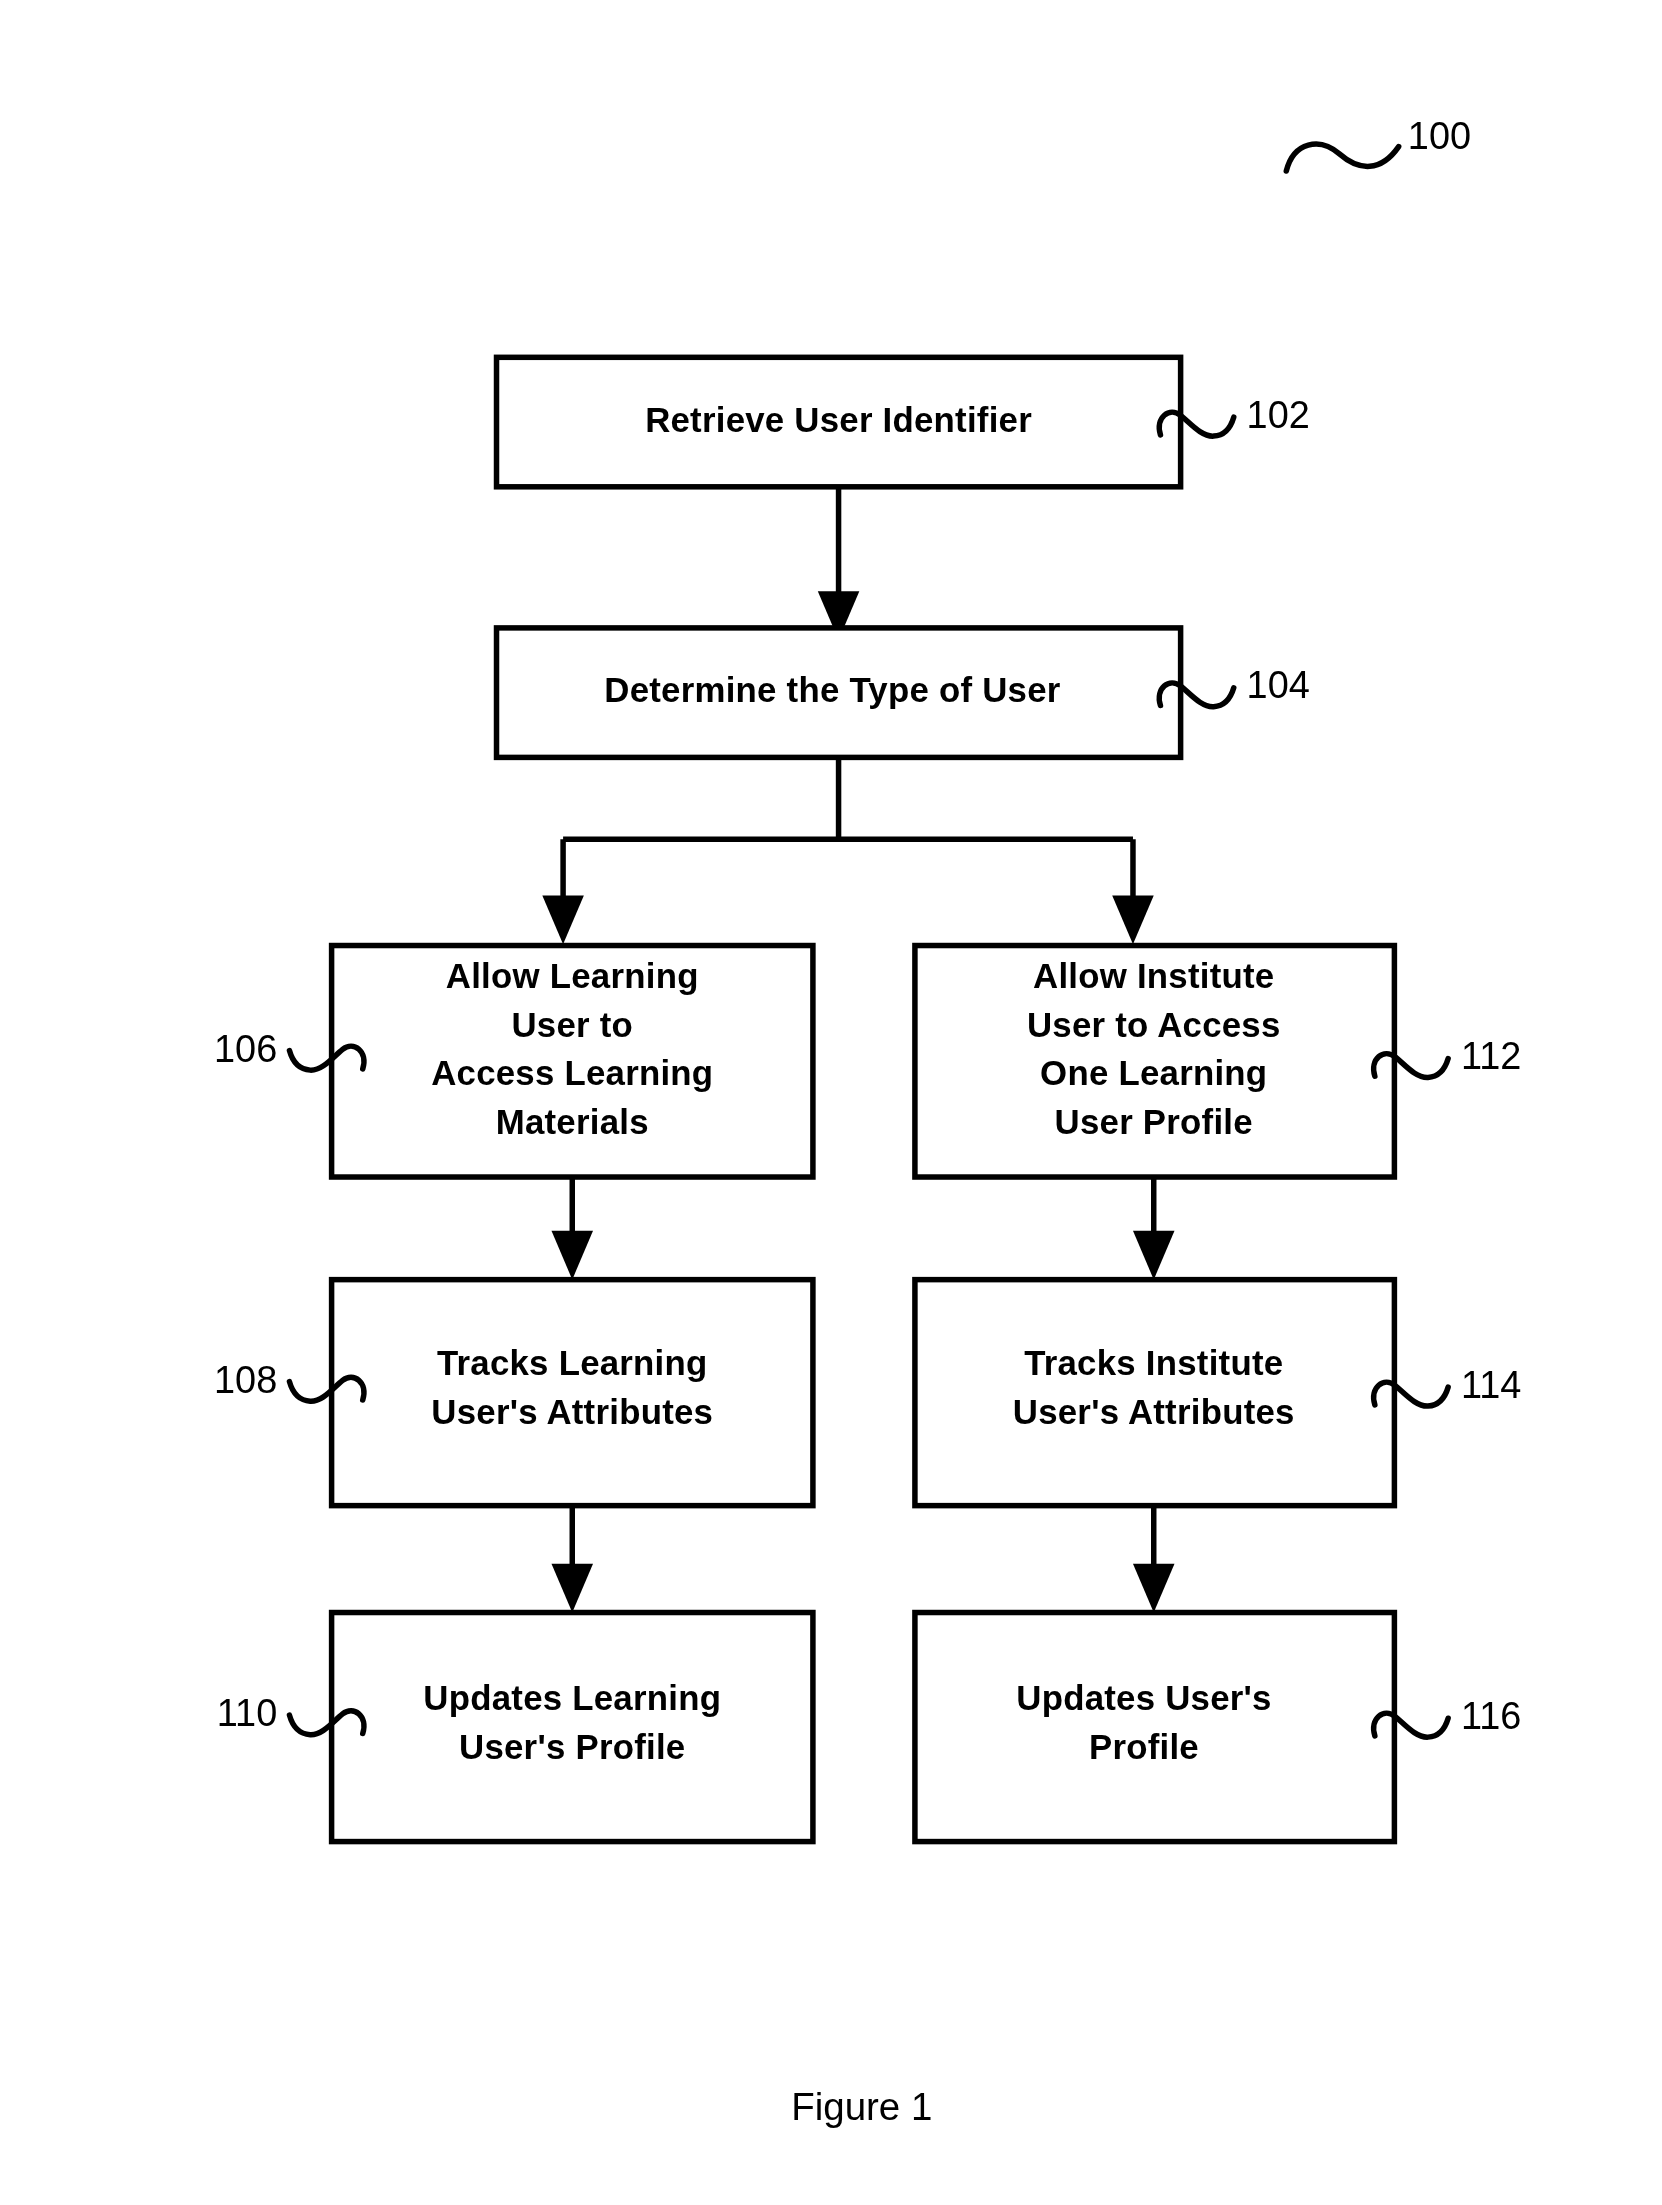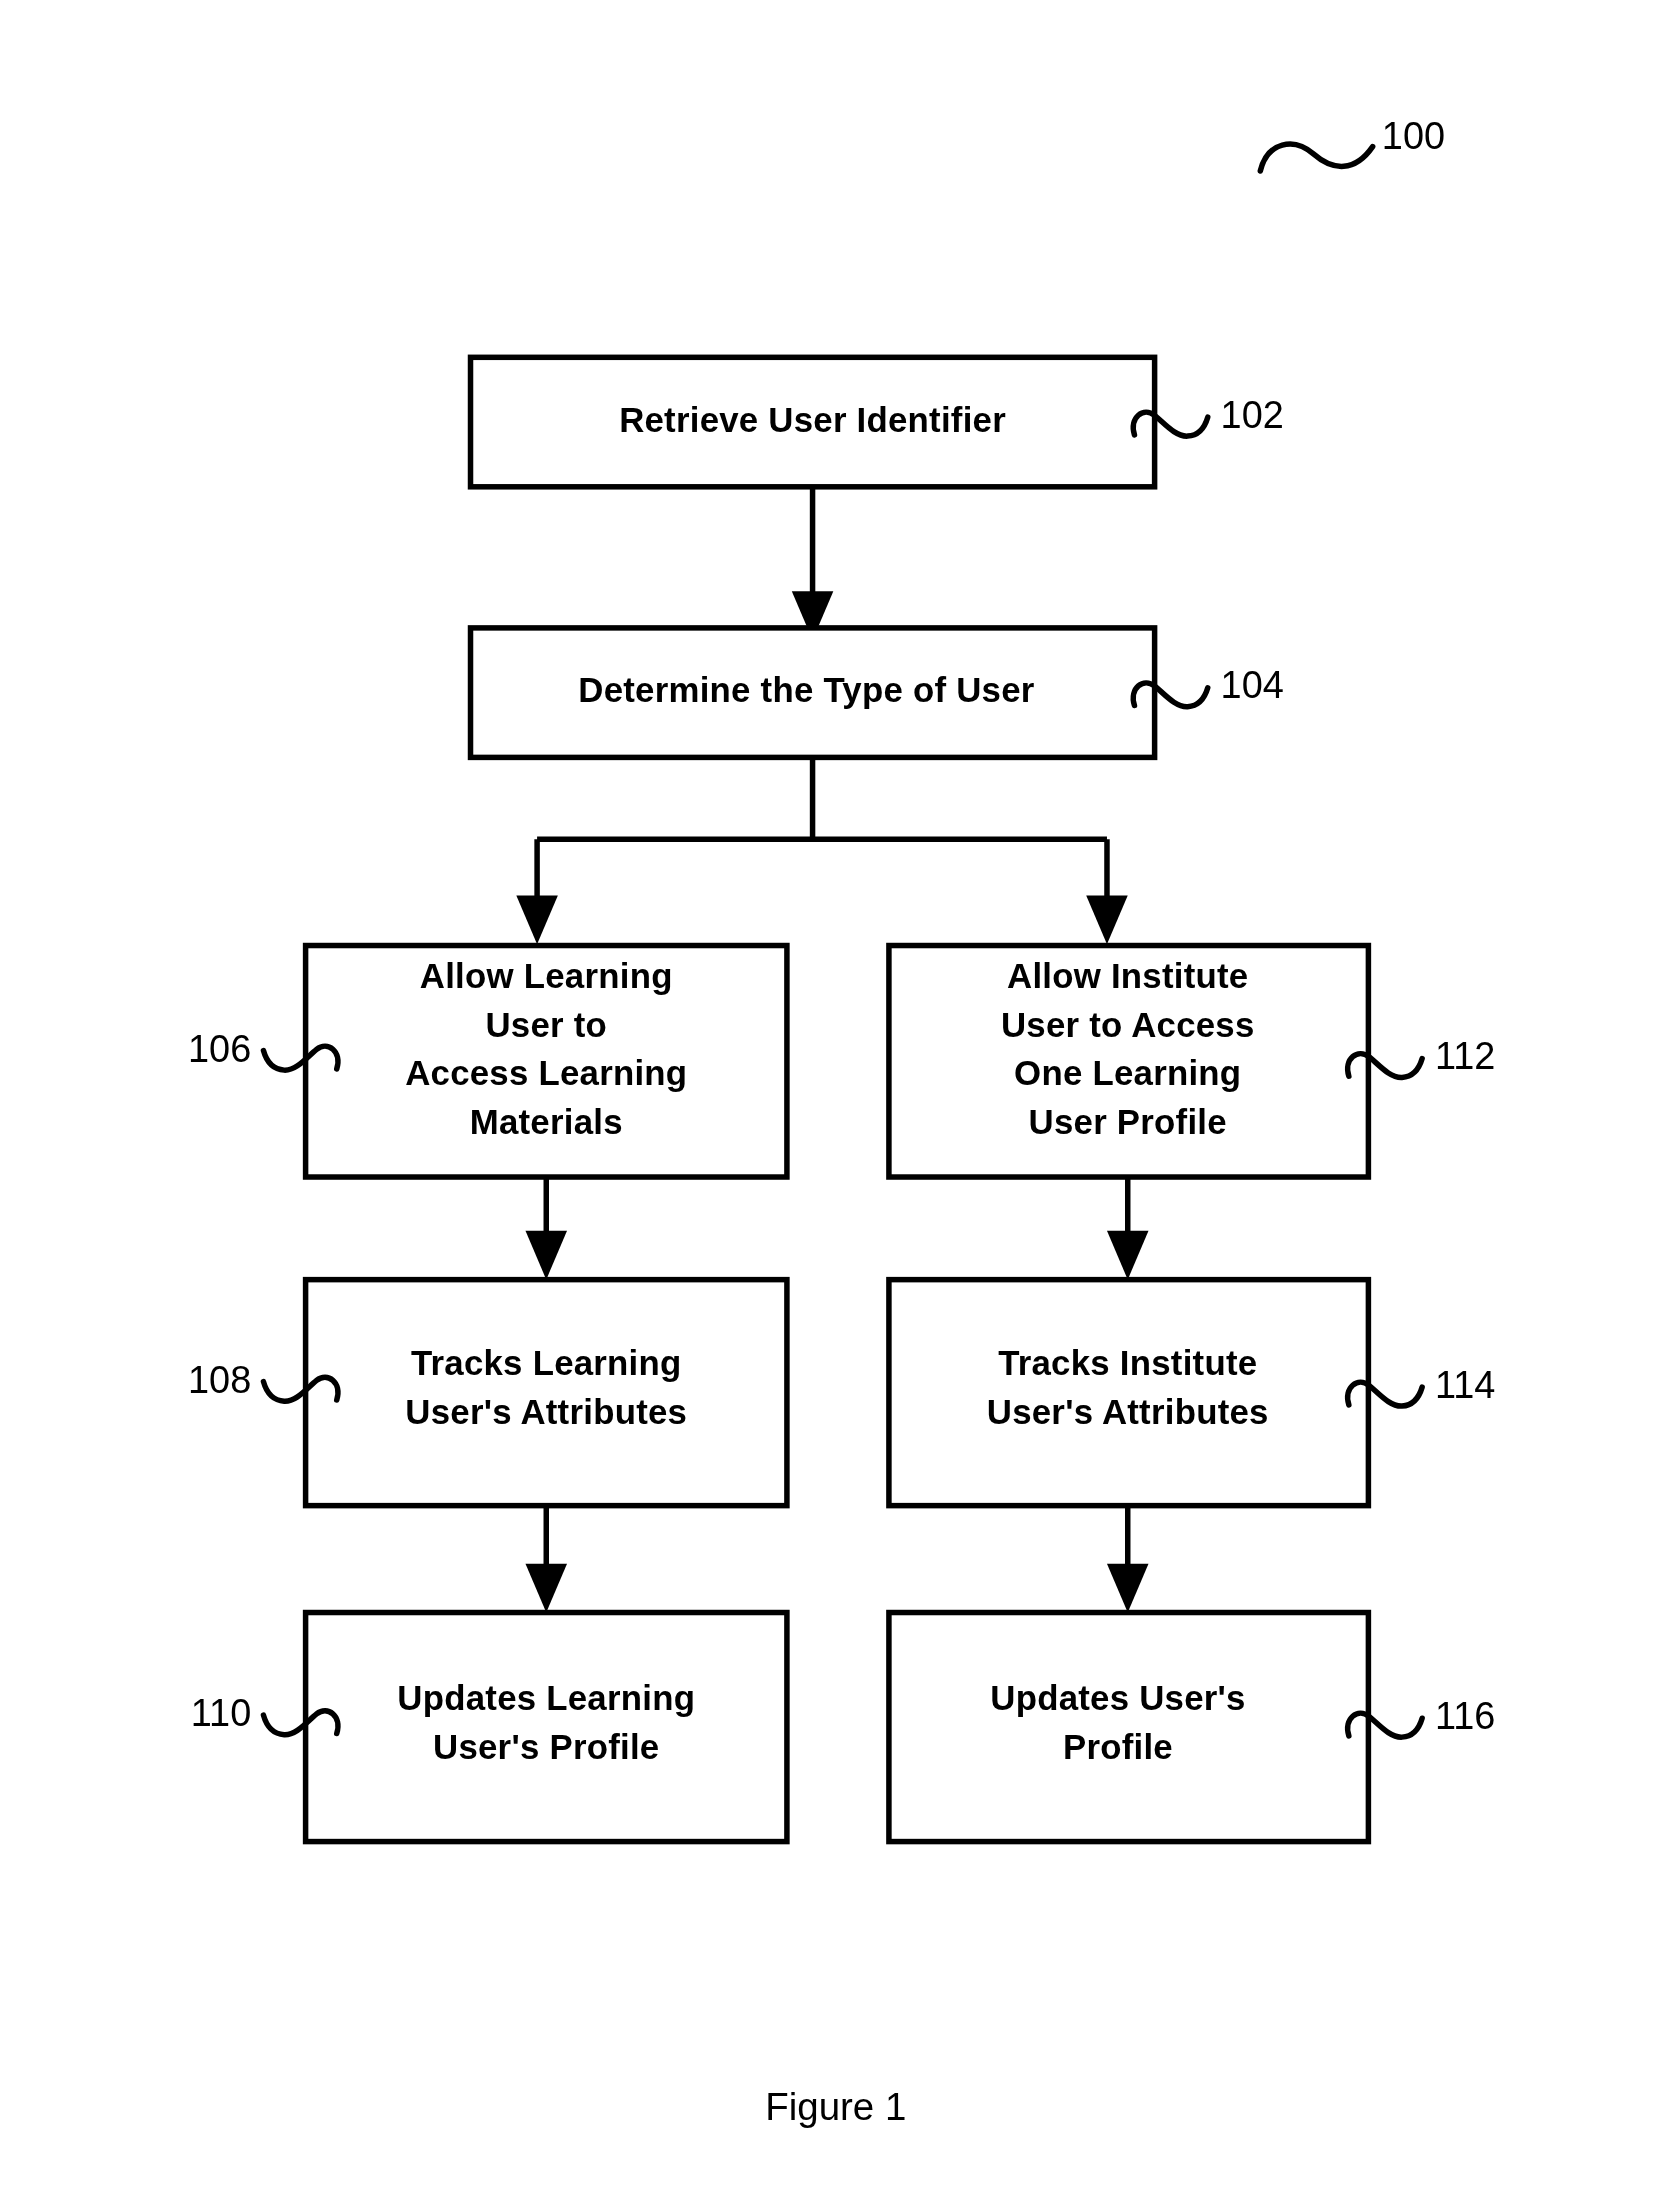--- a/index.html
+++ b/index.html
@@ -11,20 +11,21 @@
   body {
     font-family: "Liberation Sans", sans-serif;
     color: #000000;
   }
   #sheet {
     position: relative;
     width: 1594px;
     height: 2205px;
     background: #ffffff;
     overflow: hidden;
+    margin-left: 26px;
   }
   #figure-svg {
     position: absolute;
     left: 0;
     top: 0;
     width: 1663px;
     height: 2205px;
     display: block;
   }
   .box-rect {

